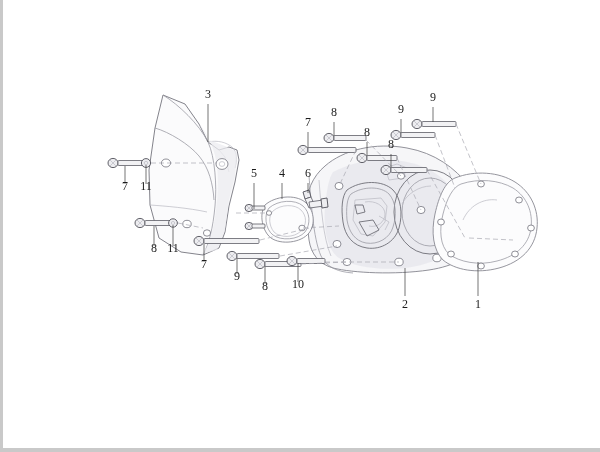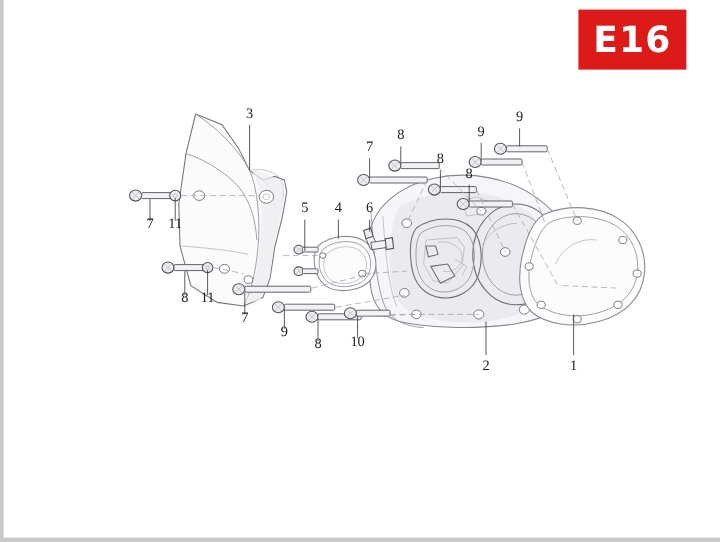--- a/index.html
+++ b/index.html
@@ -317,16 +317,15 @@
           <line x1="388" y1="154" x2="388" y2="168" class="lead"></line>
           <text x="388" y="148" class="lbl" fill="#1b1b1b">8</text>
           <line x1="398" y1="119" x2="398" y2="133" class="lead"></line>
           <text x="398" y="113" class="lbl" fill="#1b1b1b">9</text>
           <line x1="430" y1="107" x2="430" y2="122" class="lead"></line>
           <text x="430" y="101" class="lbl" fill="#1b1b1b">9</text>
         </g>
 
     </svg>
 
-    <div class="badge" style="background: rgb(221, 26, 26); color: rgb(255, 255, 255);">E16</div>
 
   </div>
 </div>
 
 </body></html>

